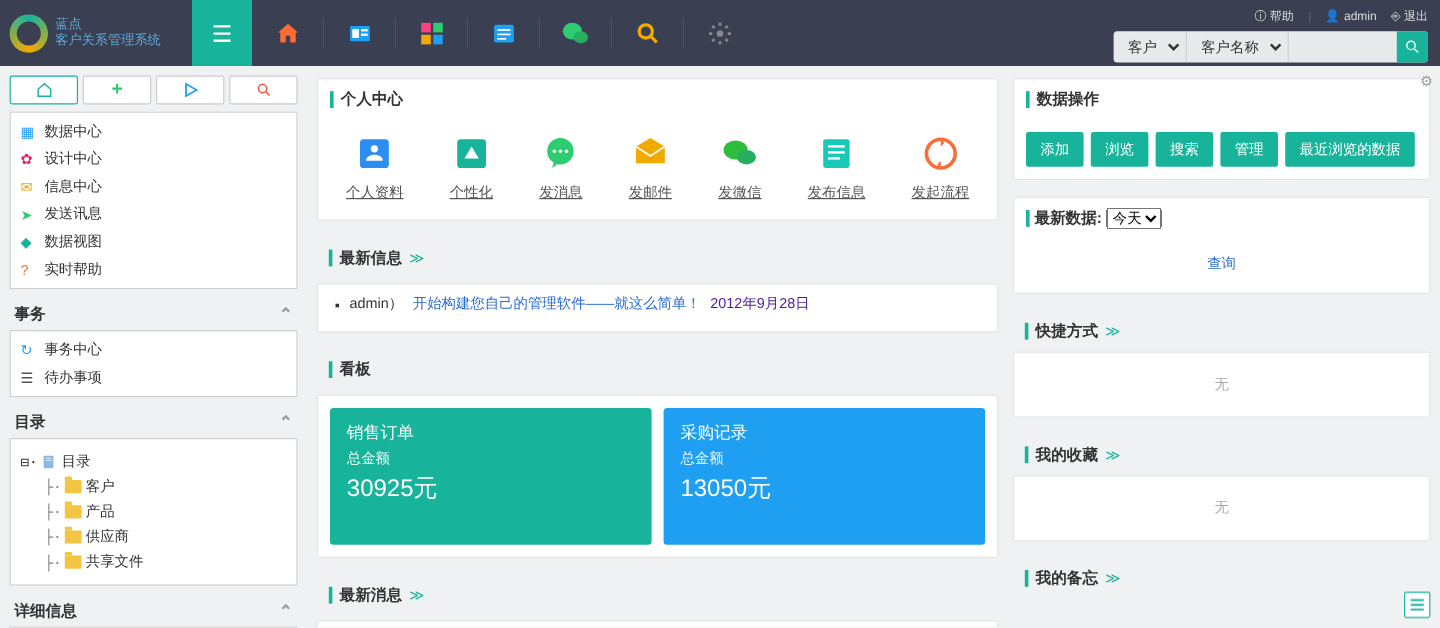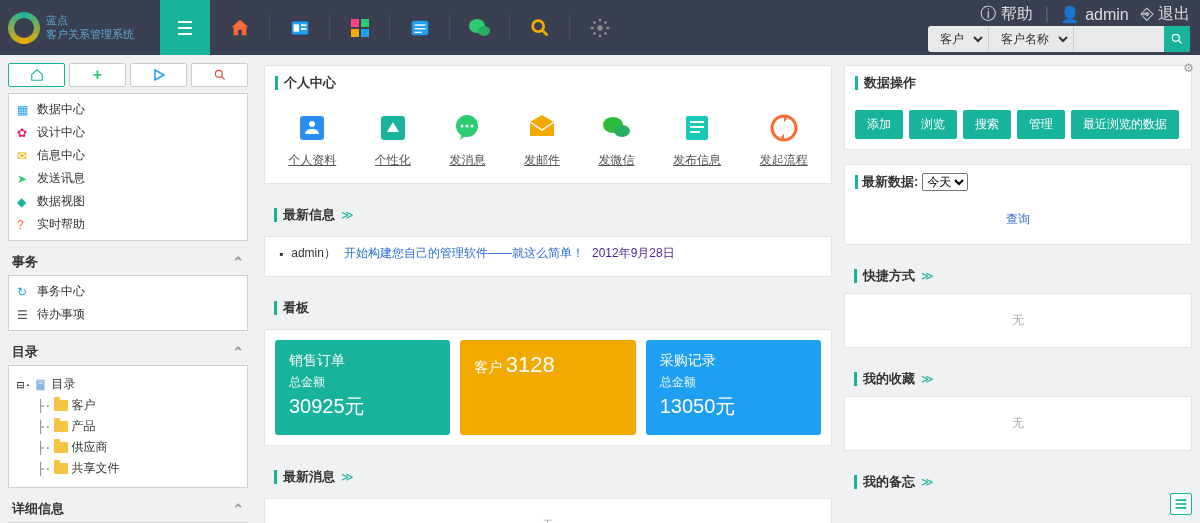--- a/index.html
+++ b/index.html
@@ -9,21 +9,21 @@
 .logo-icon{width:32px;height:32px;border-radius:50%;background:conic-gradient(#18b39b,#f2a900,#18b39b);position:relative;}
 .logo-icon::after{content:"";position:absolute;inset:6px;border-radius:50%;background:#3a3f51;}
 .logo-text{font-size:11px;color:#5ea8d8;line-height:1.2;}
 .logo-text .t1{color:#5ea8d8;}
 .logo-text .t2{color:#5ea8d8;}
 .menu-toggle{width:50px;background:#18b39b;display:flex;align-items:center;justify-content:center;}
 .nav-icons{display:flex;align-items:center;}
 .nav-icons>div{width:60px;height:55px;display:flex;align-items:center;justify-content:center;position:relative;}
 .nav-icons>div:not(:last-child)::after{content:"";position:absolute;right:0;top:15px;bottom:15px;width:1px;background:#4a5060;}
 .top-right{margin-left:auto;display:flex;flex-direction:column;align-items:flex-end;padding:4px 10px 0 0;}
-.top-links{display:flex;gap:12px;font-size:16px;color:#ddd;align-items:center;height:20px;}
+.top-links{display:flex;gap:12px;font-size:10px;color:#ddd;align-items:center;height:20px;}
 .top-links span{cursor:pointer;}
 .search-bar{display:flex;align-items:center;background:#e8e9ea;border-radius:3px;height:26px;margin-top:2px;}
 .sel{background:transparent;border:none;font-size:12px;padding:0 6px;height:24px;color:#333;}
 .sel-wrap{display:flex;align-items:center;border-right:1px solid #ccc;padding:0 2px;}
 .search-input{border:none;background:transparent;width:90px;padding:0 4px;font-size:12px;outline:none;}
 .search-btn{width:26px;height:26px;background:#18b39b;display:flex;align-items:center;justify-content:center;border-radius:0 3px 3px 0;}
 .layout{display:flex;height:calc(100% - 55px);}
 .sidebar{width:256px;padding:8px;overflow:auto;}
 .tabs{display:flex;gap:4px;margin-bottom:6px;}
 .tab{flex:1;height:24px;border:1px solid #ccc;background:#fff;display:flex;align-items:center;justify-content:center;border-radius:2px;}
@@ -49,21 +49,21 @@
 .gear-floating{position:absolute;top:-4px;right:-2px;color:#999;cursor:pointer;}
 .icon-grid{display:flex;justify-content:space-around;padding:10px 4px 14px;}
 .ig-item{text-align:center;cursor:pointer;}
 .ig-icon{width:36px;height:36px;margin:0 auto 6px;border-radius:4px;display:flex;align-items:center;justify-content:center;}
 .ig-label{font-size:12px;color:#555;text-decoration:underline;}
 .news{padding:8px 14px 14px;}
 .news-row{display:flex;align-items:center;gap:8px;font-size:12px;}
 .news-row .link{color:#2b6cd4;}
 .news-row .date{color:#4c1d95;}
 .kanban{display:flex;gap:10px;padding:10px;}
-.kcard{flex:1;color:#fff;border-radius:3px;padding:12px 14px;height:95px;}
+.kcard{flex:1;color:#fff;border-radius:3px;padding:12px 14px;height:114px;}
 .kcard .kt{font-size:14px;}
 .kcard .ks{font-size:12px;opacity:.9;margin-top:4px;}
 .kcard .kv{font-size:20px;margin-top:2px;}
 .k1{background:#18b39b;}
 .k2{background:#f2a900;}
 .k3{background:#1e9ff2;}
 .empty{text-align:center;color:#aaa;padding:18px 0;font-size:12px;}
 .btn-row{display:flex;gap:6px;padding:10px;flex-wrap:wrap;}
 .btn{background:#18b39b;color:#fff;border:none;padding:6px 12px;font-size:12px;border-radius:2px;cursor:pointer;}
 .query{text-align:center;padding:16px 0;}
@@ -367,21 +367,20 @@
       </div>
 
       <div class="card-h" style="background:none;border:none;margin-bottom:4px">看板</div>
       <div class="card">
         <div class="kanban" id="kanban">
             <div class="kcard k1">
               <div class="kt">销售订单</div>
               <div class="ks">总金额</div>
               <div class="kv">30925元</div>
             </div>
-            <div class="kcard k2"><span class="kt">客户</span> <span style="font-size:22px">3128</span></div>
             <div class="kcard k3">
               <div class="kt">采购记录</div>
               <div class="ks">总金额</div>
               <div class="kv">13050元</div>
             </div>
           </div>
       </div>
 
       <div class="card-h" style="background:none;border:none;margin-bottom:4px">
           <span>最新消息</span>

